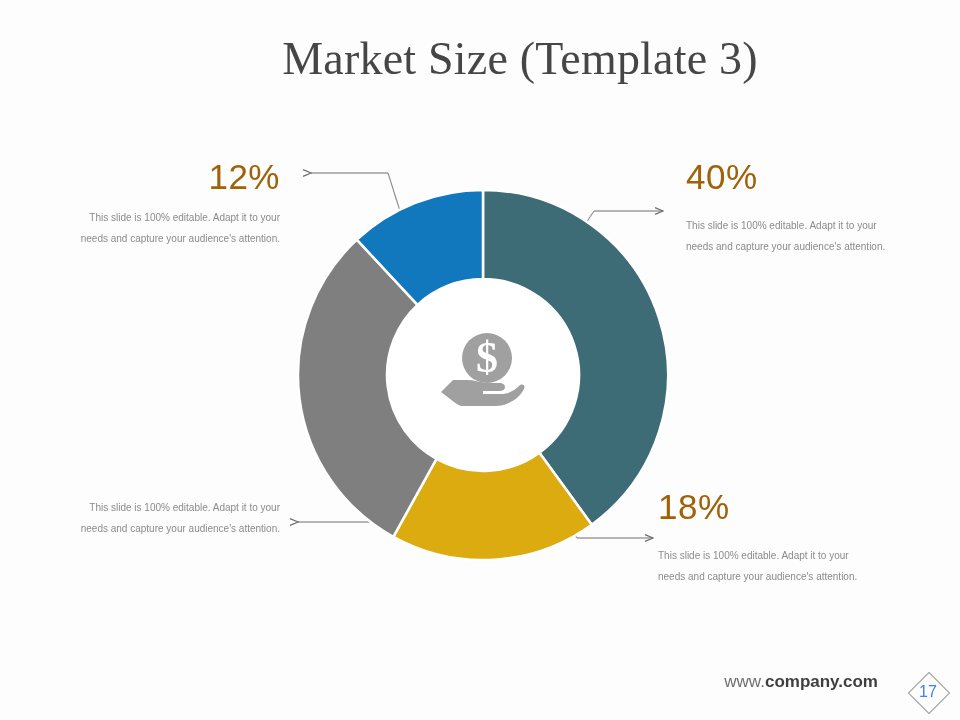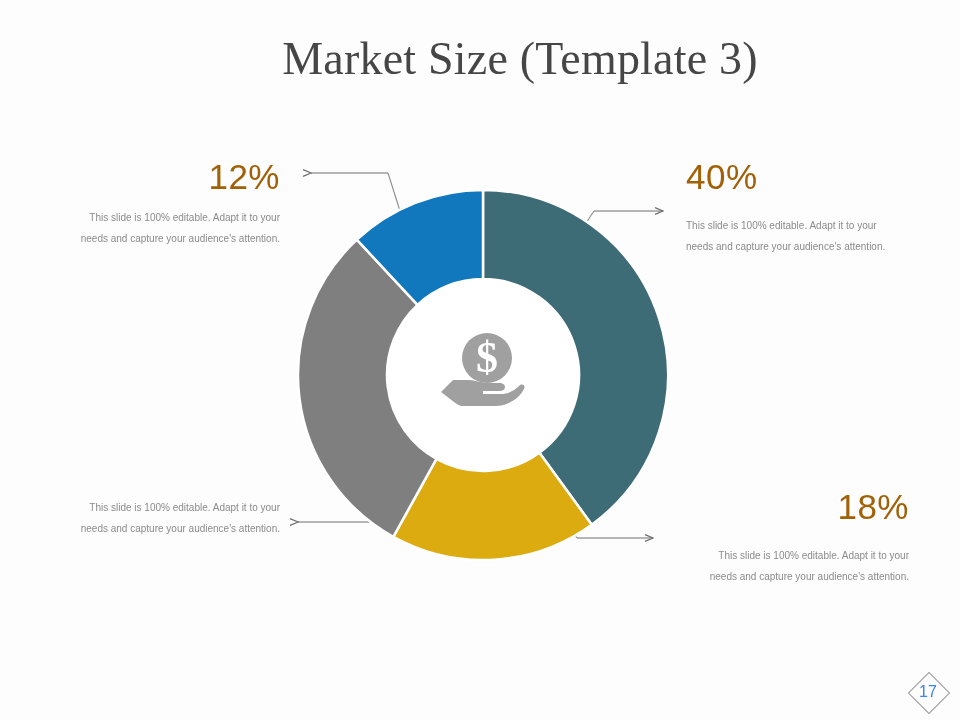--- a/index.html
+++ b/index.html
@@ -87,21 +87,21 @@
 
   #callout-12 { left: 80px;  top: 157px; }
   #callout-12 .body { margin-top: 10px; }
 
   #callout-30 { left: 80px;  top: 487px; }
   #callout-30 .body { margin-top: 10px; }
 
   #callout-40 { left: 686px; top: 157px; width: 205px; }
   #callout-40 .body { margin-top: 18px; }
 
-  #callout-18 { left: 704px; top: 487px; width: 205px; text-align: right; }
+  #callout-18 { left: 658px; top: 487px; width: 205px; }
   #callout-18 .body { margin-top: 18px; }
 
   
   #leaders {
     position: absolute;
     left: 0; top: 0;
     width: 960px;
     height: 720px;
     pointer-events: none;
   }
@@ -240,19 +240,24 @@
 
   <div class="callout left" id="callout-30">
     <div class="body">This slide is 100% editable. Adapt it to your needs and capture your audience's attention.</div>
   </div>
 
   <div class="callout right" id="callout-18">
     <div class="pct">18%</div>
     <div class="body">This slide is 100% editable. Adapt it to your needs and capture your audience's attention.</div>
   </div>
 
+  <div id="footer">
+    <div id="footer-url">
+      <span class="www">www.</span><span class="dom">company.com</span>
+    </div>
+  </div>
 
   <div id="page-badge">
     <div class="diamond"></div>
     <div class="num">17</div>
   </div>
 
 </div>
 
 </body></html>

